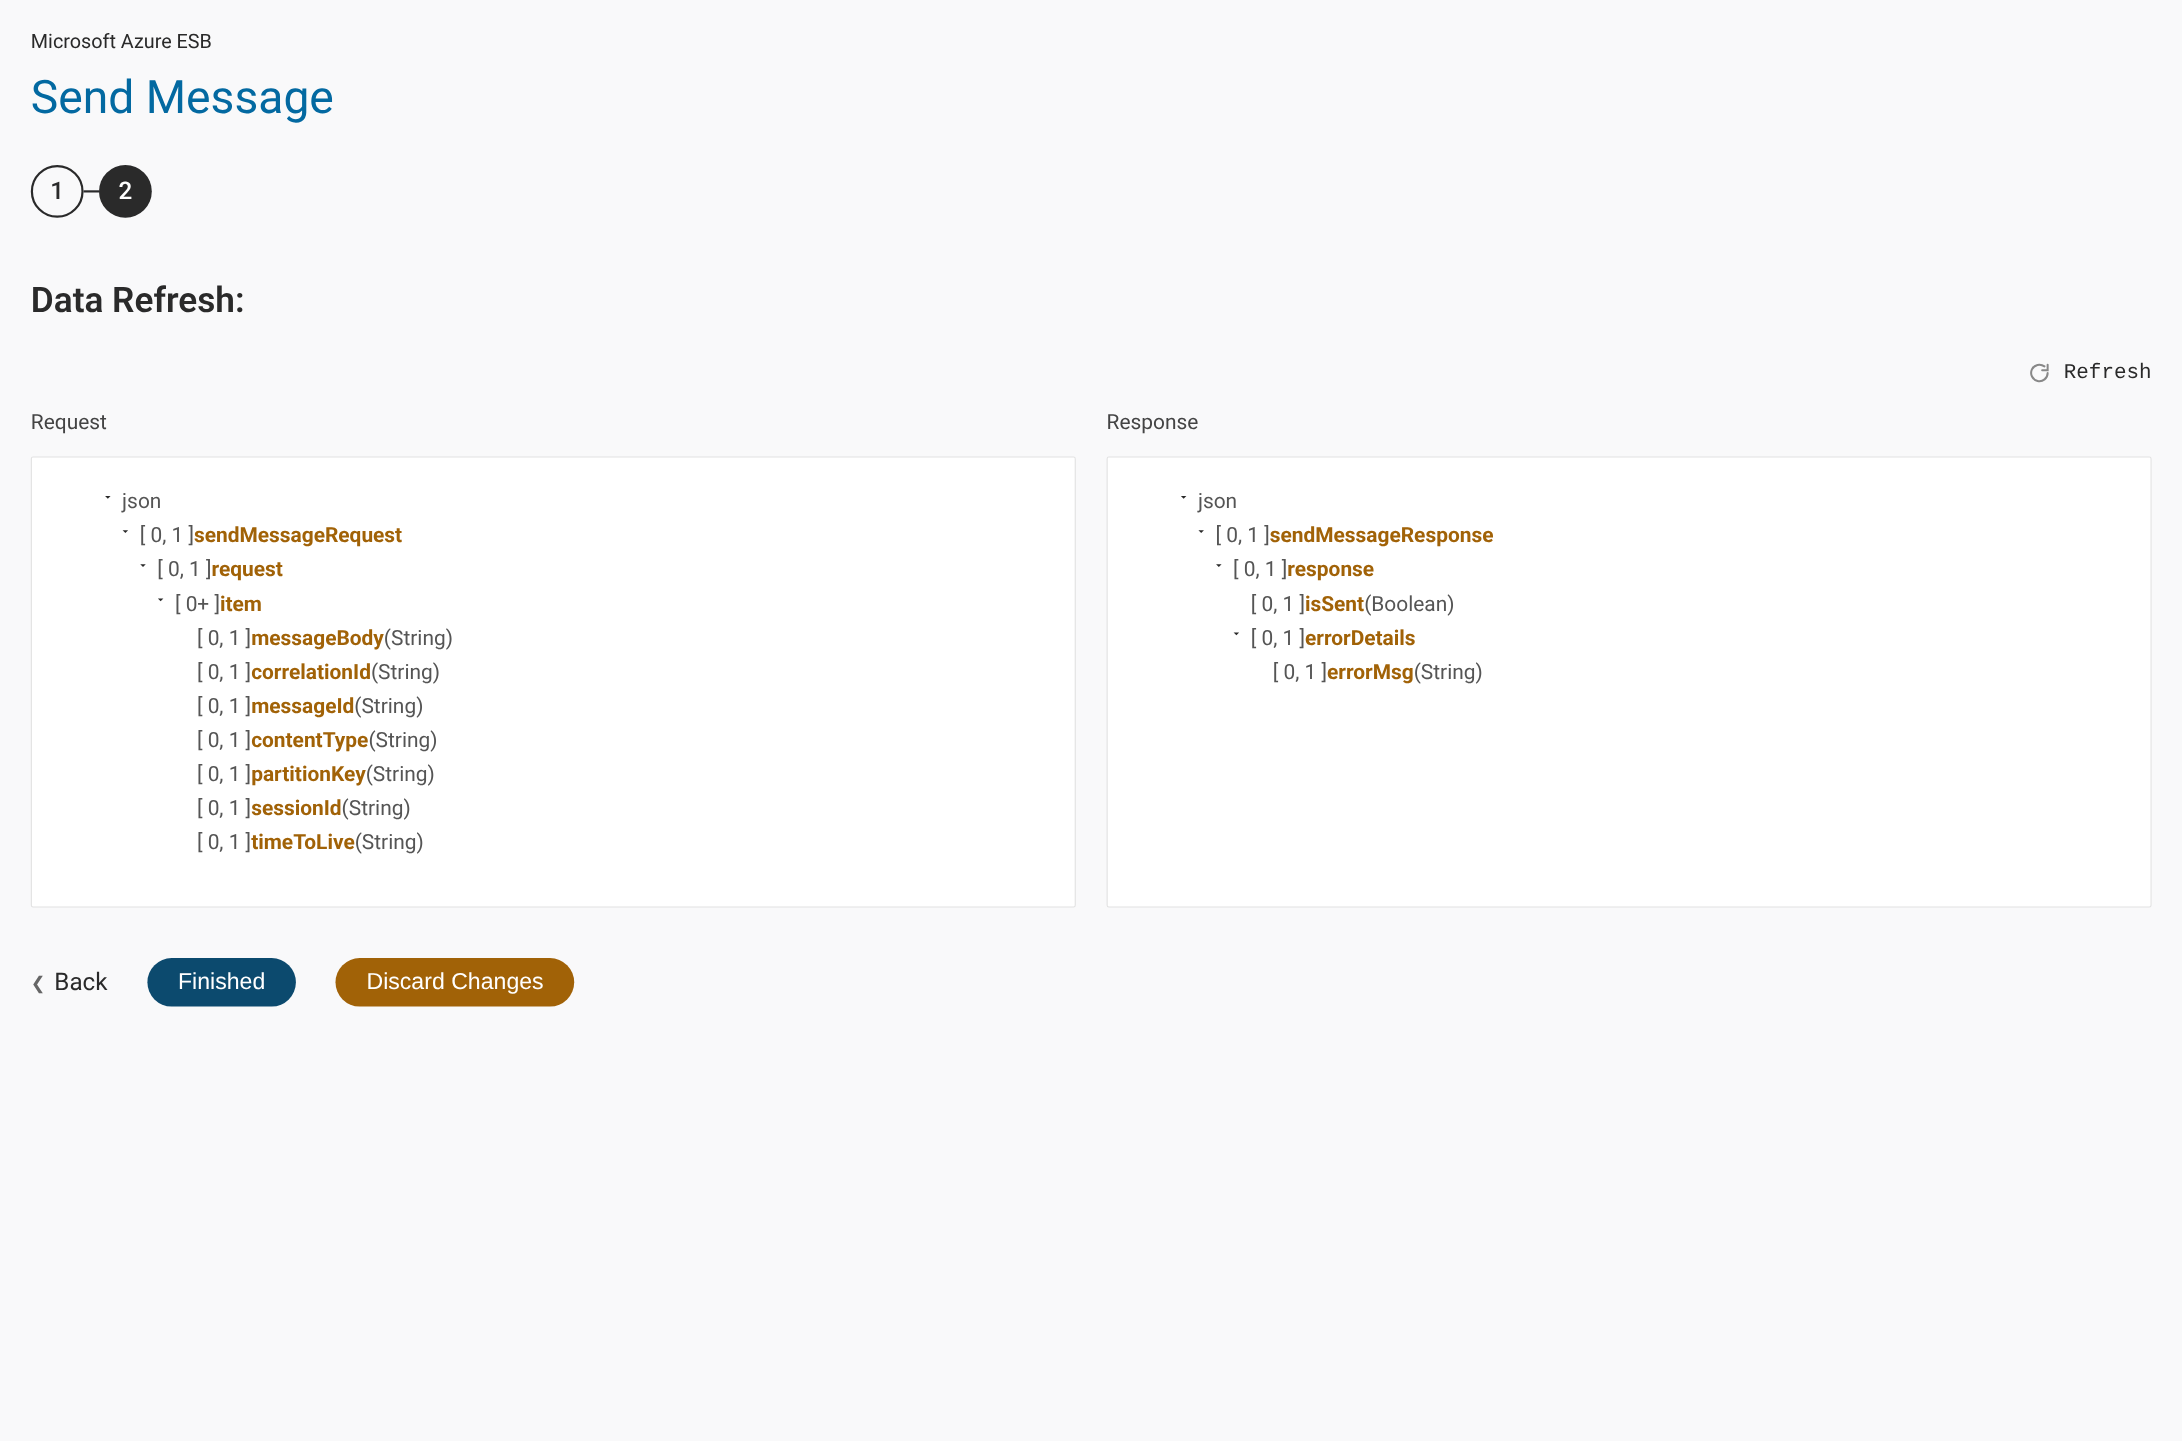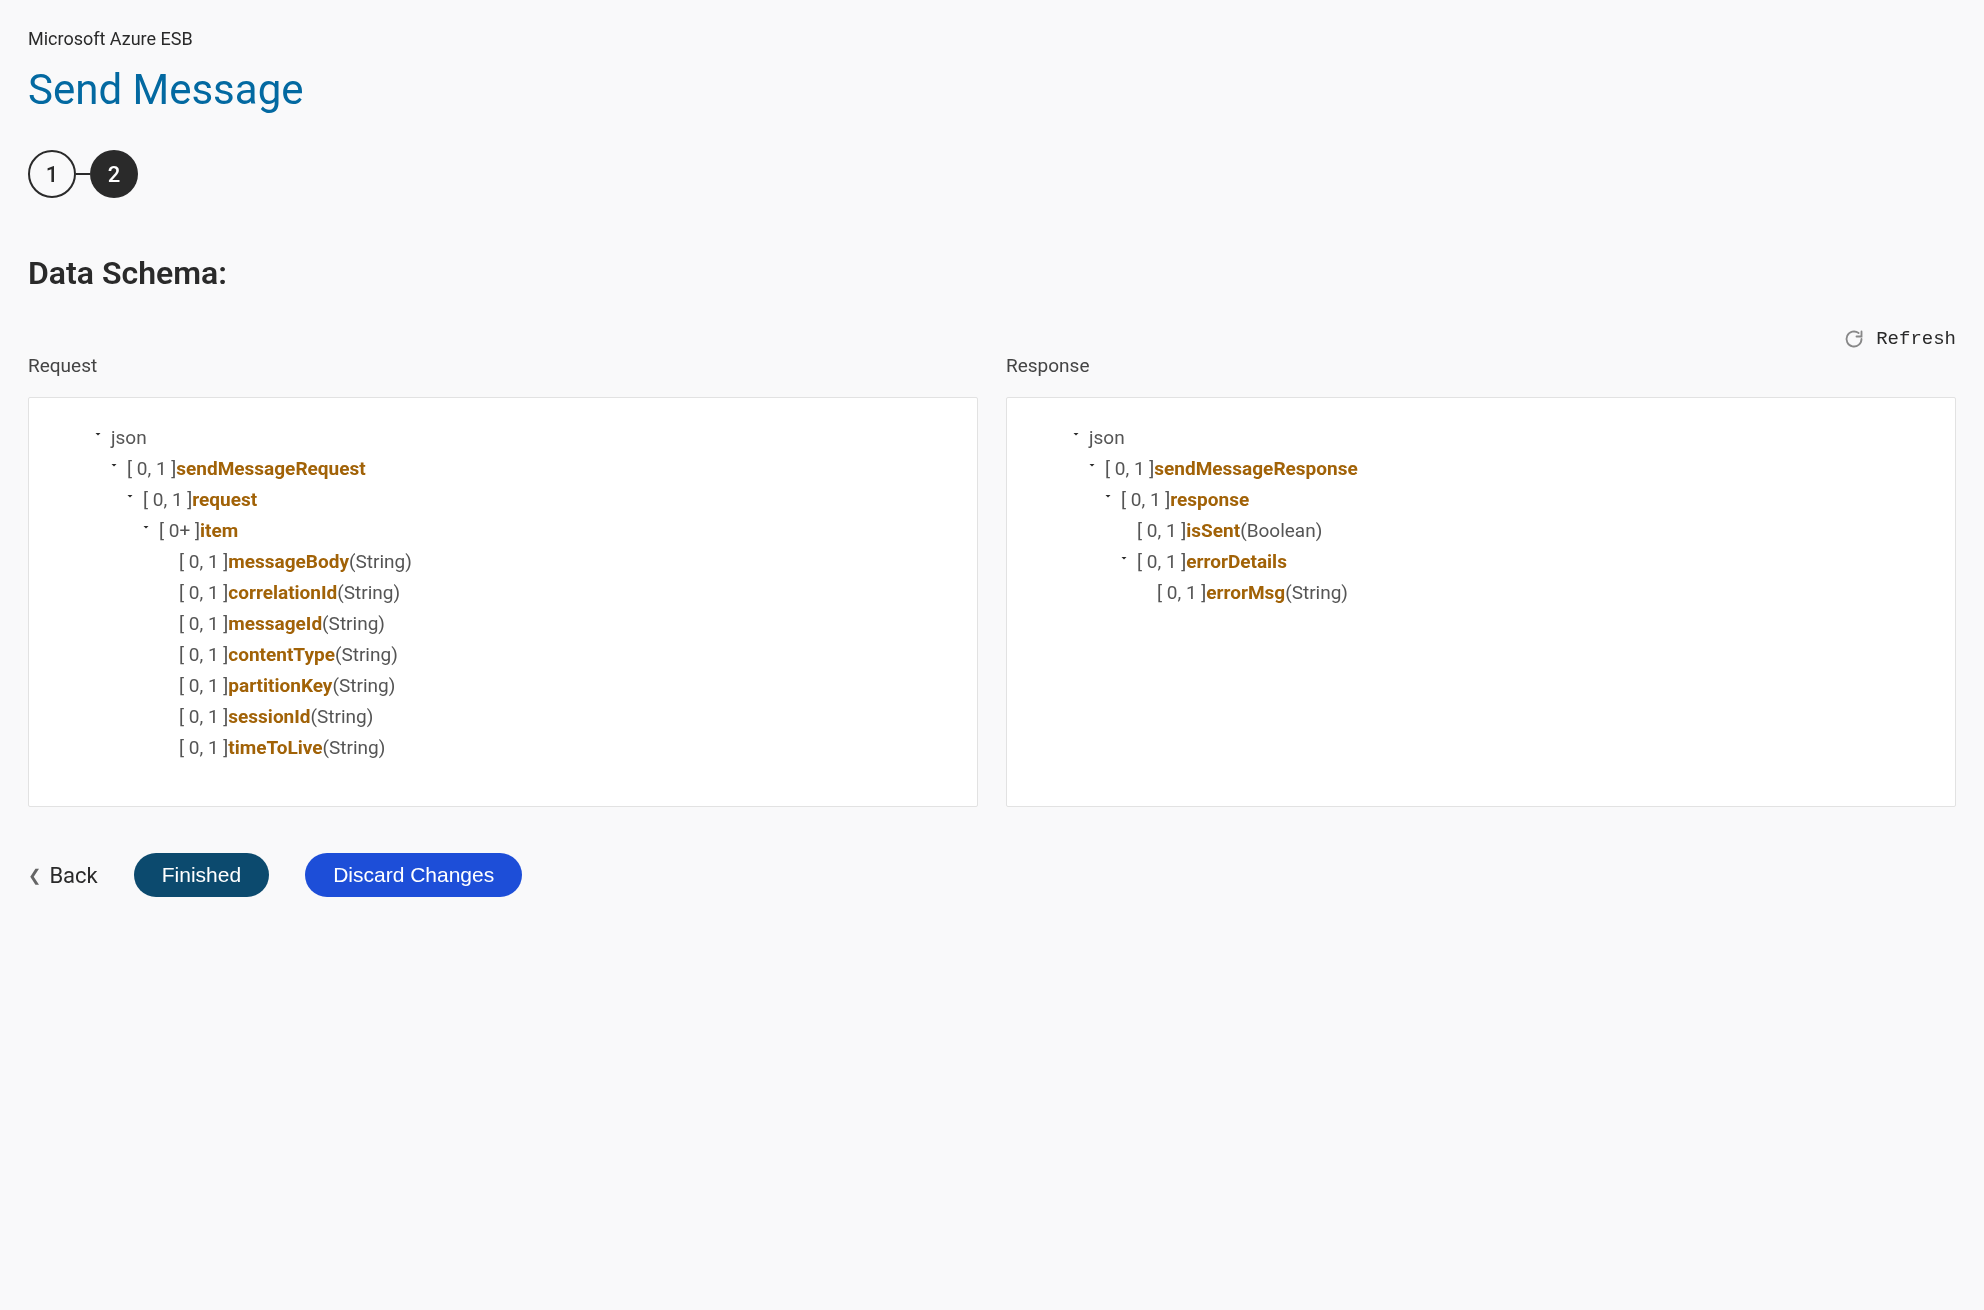--- a/index.html
+++ b/index.html
@@ -71,21 +71,21 @@
     height: 20px;
     color: #888;
   }
   .refresh-label {
     font-size: 19px;
     color: #2a2a2a;
   }
   .panels {
     display: flex;
     gap: 28px;
-    margin-top: 4px;
+    margin-top: 22px;
   }
   .panel-col {
     flex: 1;
     min-width: 0;
   }
   .panel-label {
     font-size: 19px;
     color: #444;
     margin-bottom: 20px;
   }
@@ -141,38 +141,38 @@
   .back-caret { font-size: 16px; color: #666; }
   .btn {
     border: none;
     border-radius: 22px;
     padding: 10px 28px;
     font-size: 21px;
     color: #fff;
     cursor: pointer;
   }
   .btn-primary { background: #0c4a6e; }
-  .btn-secondary { background: #1d4ed8; }
+  .btn-secondary { background: #a16207; }
 </style>
 </head>
 <body>
 
 
 
 <a class="breadcrumb">Microsoft Azure ESB</a>
 
 <h1 class="page-title">Send Message</h1>
 
 <div class="stepper">
   <div class="step step-inactive">1</div>
   <div class="step-connector"></div>
   <div class="step step-active">2</div>
 </div>
 
-<h2 class="section-heading">Data Schema:</h2>
+<h2 class="section-heading">Data Refresh:</h2>
 
 <div class="refresh-row">
   <span class="refresh-icon">
     <svg viewBox="0 0 24 24" fill="none" stroke="currentColor" stroke-width="2.2" stroke-linecap="round">
       <path d="M21 12a9 9 0 1 1-3.5-7.1"></path>
       <path d="M21 3v6h-6"></path>
     </svg>
   </span>
   <span class="refresh-label">Refresh</span>
 </div>

